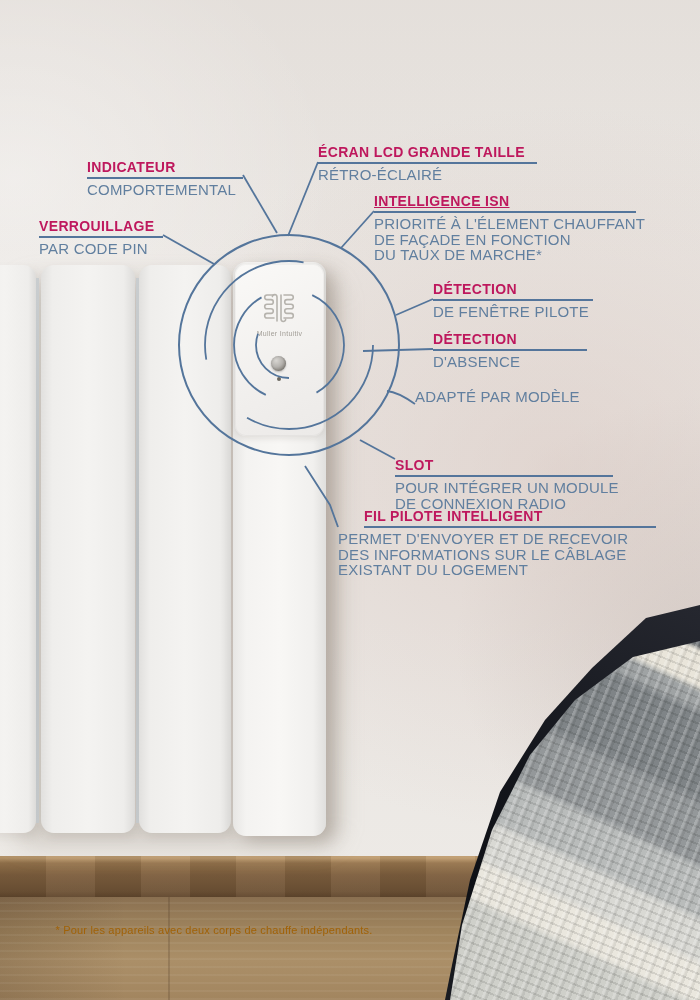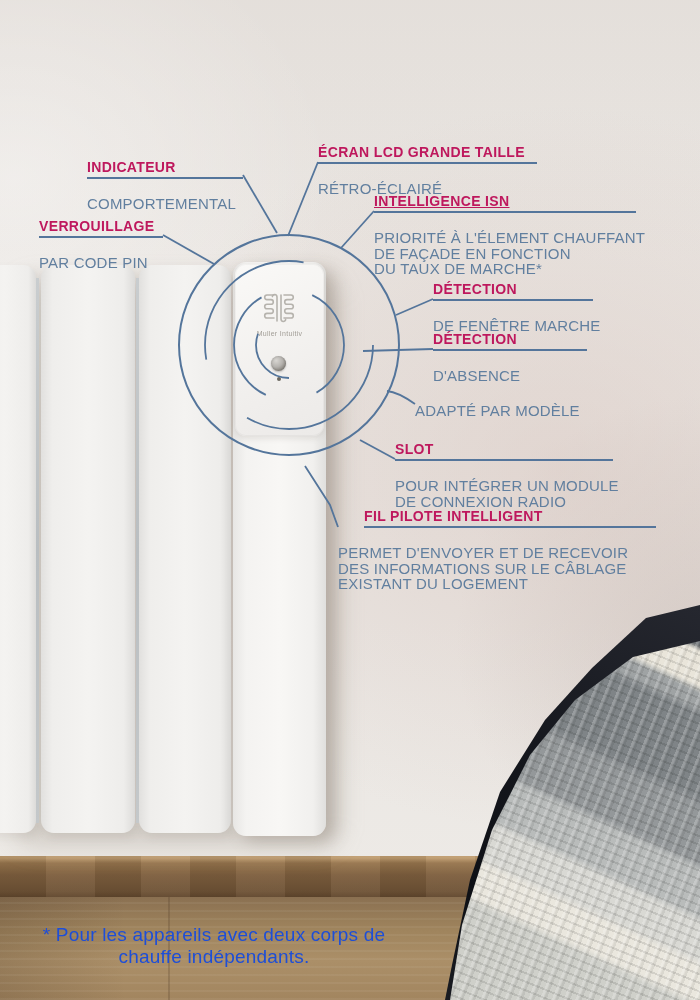--- a/index.html
+++ b/index.html
@@ -73,27 +73,27 @@
   
   .annot{position:absolute;left:0;top:0;z-index:3;}
   
   .callout{position:absolute;z-index:4;color:#617f9f;}
   .callout .t{
     font-size:14px;font-weight:bold;letter-spacing:.35px;color:#be185d;
     line-height:16px;padding-bottom:2px;white-space:nowrap;
     border-bottom:2px solid #54759b;
   }
   .callout .d{
-    margin-top:17px;font-size:15px;letter-spacing:.2px;line-height:15.5px;
+    margin-top:3px;font-size:15px;letter-spacing:.2px;line-height:15.5px;
     white-space:pre-line;
   }
   
   .footnote{
     position:absolute;left:28px;top:924px;width:372px;z-index:4;
-    text-align:center;font-size:19px;letter-spacing:.2px;color:#1d4ed8;
+    text-align:center;font-size:11px;letter-spacing:.2px;color:#a16207;
   }
   
   .dark-fabric{
     position:absolute;left:430px;top:595px;width:270px;height:405px;z-index:5;
     clip-path:polygon(270px 10px,216px 23px,162px 73px,115px 125px,70px 197px,40px 285px,22px 370px,15px 405px,270px 405px);
     background:linear-gradient(205deg,#262830 0,#15171d 45%,#0e1015 75%,#1a1c22 100%);
   }
   .blanket{
     position:absolute;left:440px;top:630px;width:260px;height:370px;z-index:6;
     clip-path:polygon(260px 11px,193px 27px,135px 70px,90px 125px,52px 200px,22px 295px,10px 370px,260px 370px);
@@ -181,34 +181,34 @@
 
   <div class="callout" style="left:374px;top:193px;">
     <div class="t" style="width:262px;text-decoration:underline;">INTELLIGENCE ISN</div>
     <div class="d">PRIORITÉ À L'ÉLEMENT CHAUFFANT
 DE FAÇADE EN FONCTION
 DU TAUX DE MARCHE*</div>
   </div>
 
   <div class="callout" style="left:433px;top:281px;">
     <div class="t" style="width:160px;">DÉTECTION</div>
-    <div class="d">DE FENÊTRE MARCHE</div>
+    <div class="d">DE FENÊTRE PILOTE</div>
   </div>
 
   <div class="callout" style="left:433px;top:331px;">
     <div class="t" style="width:154px;">DÉTECTION</div>
     <div class="d">D'ABSENCE</div>
   </div>
 
   <div class="callout" style="left:415px;top:386px;">
     <div class="d">ADAPTÉ PAR MODÈLE</div>
   </div>
 
   <div class="callout" style="left:395px;top:441px;">
-    <div class="t" style="width:218px;">SLOT</div>
+    <div class="t" style="width:218px;margin-top:16px;">SLOT</div>
     <div class="d">POUR INTÉGRER UN MODULE
 DE CONNEXION RADIO</div>
   </div>
 
   <div class="callout" style="left:338px;top:508px;">
     <div class="t" style="width:292px;margin-left:26px;">FIL PILOTE INTELLIGENT</div>
     <div class="d">PERMET D'ENVOYER ET DE RECEVOIR
 DES INFORMATIONS SUR LE CÂBLAGE
 EXISTANT DU LOGEMENT</div>
   </div>

